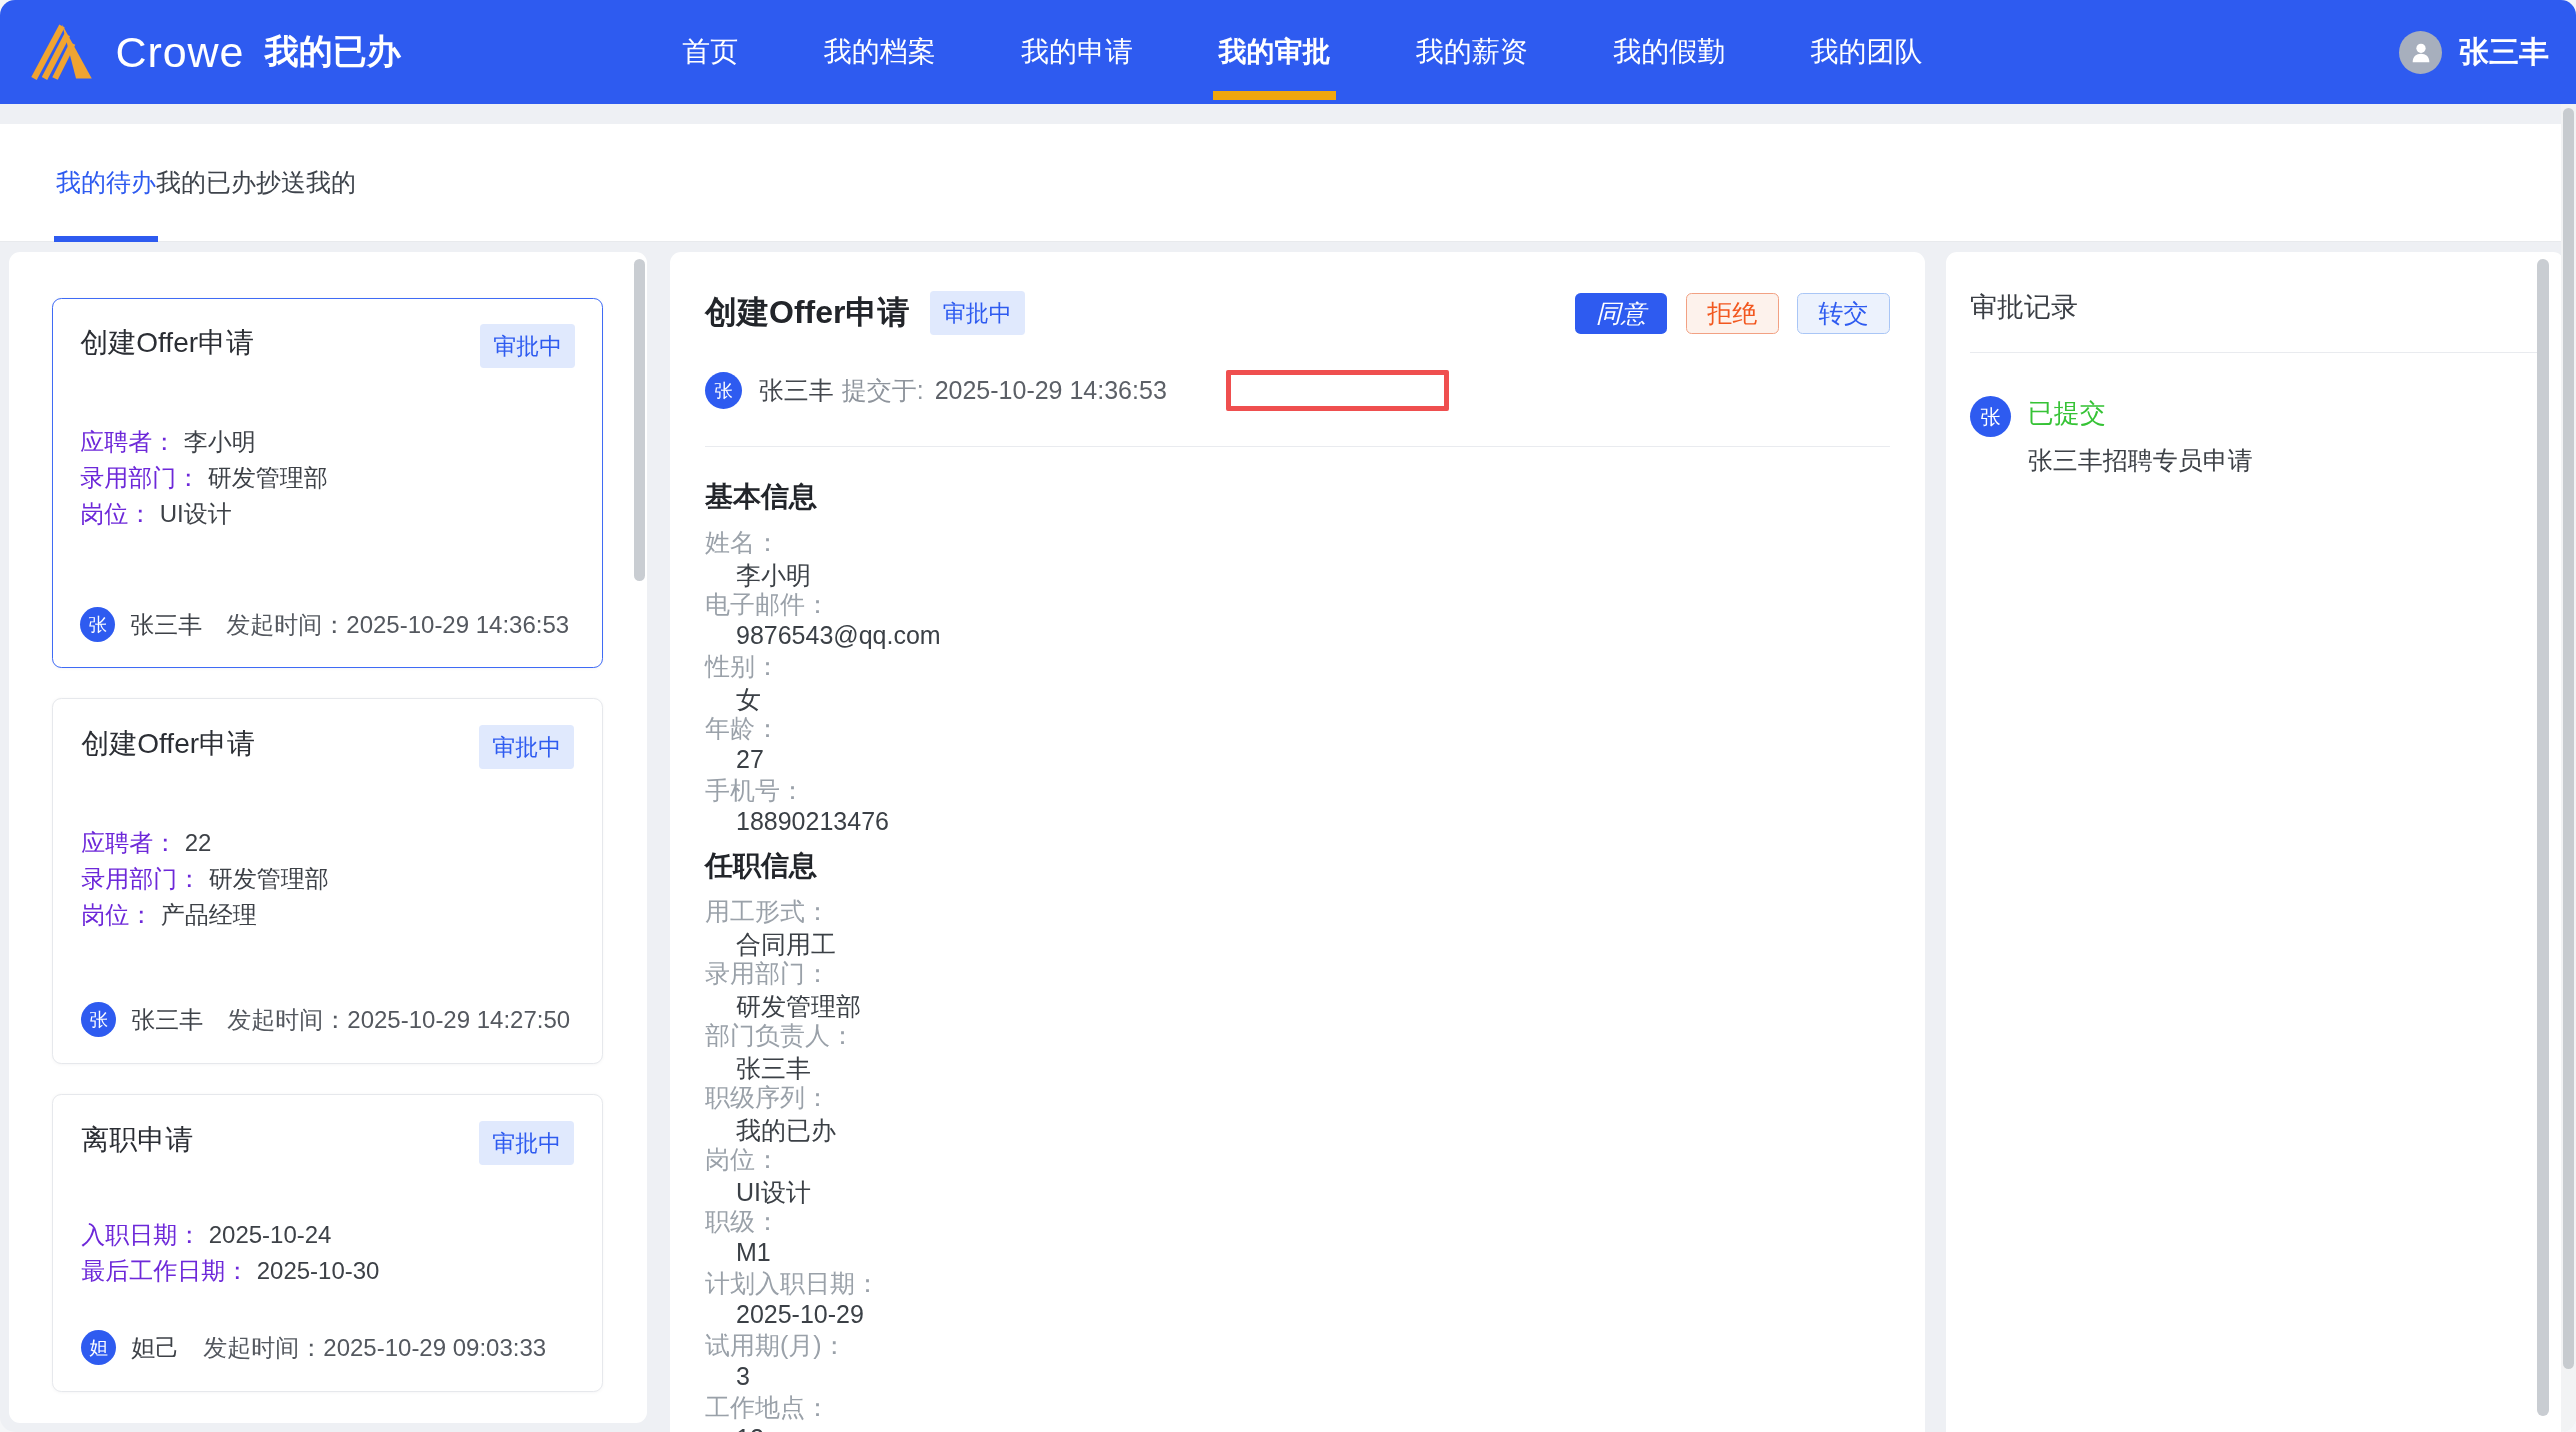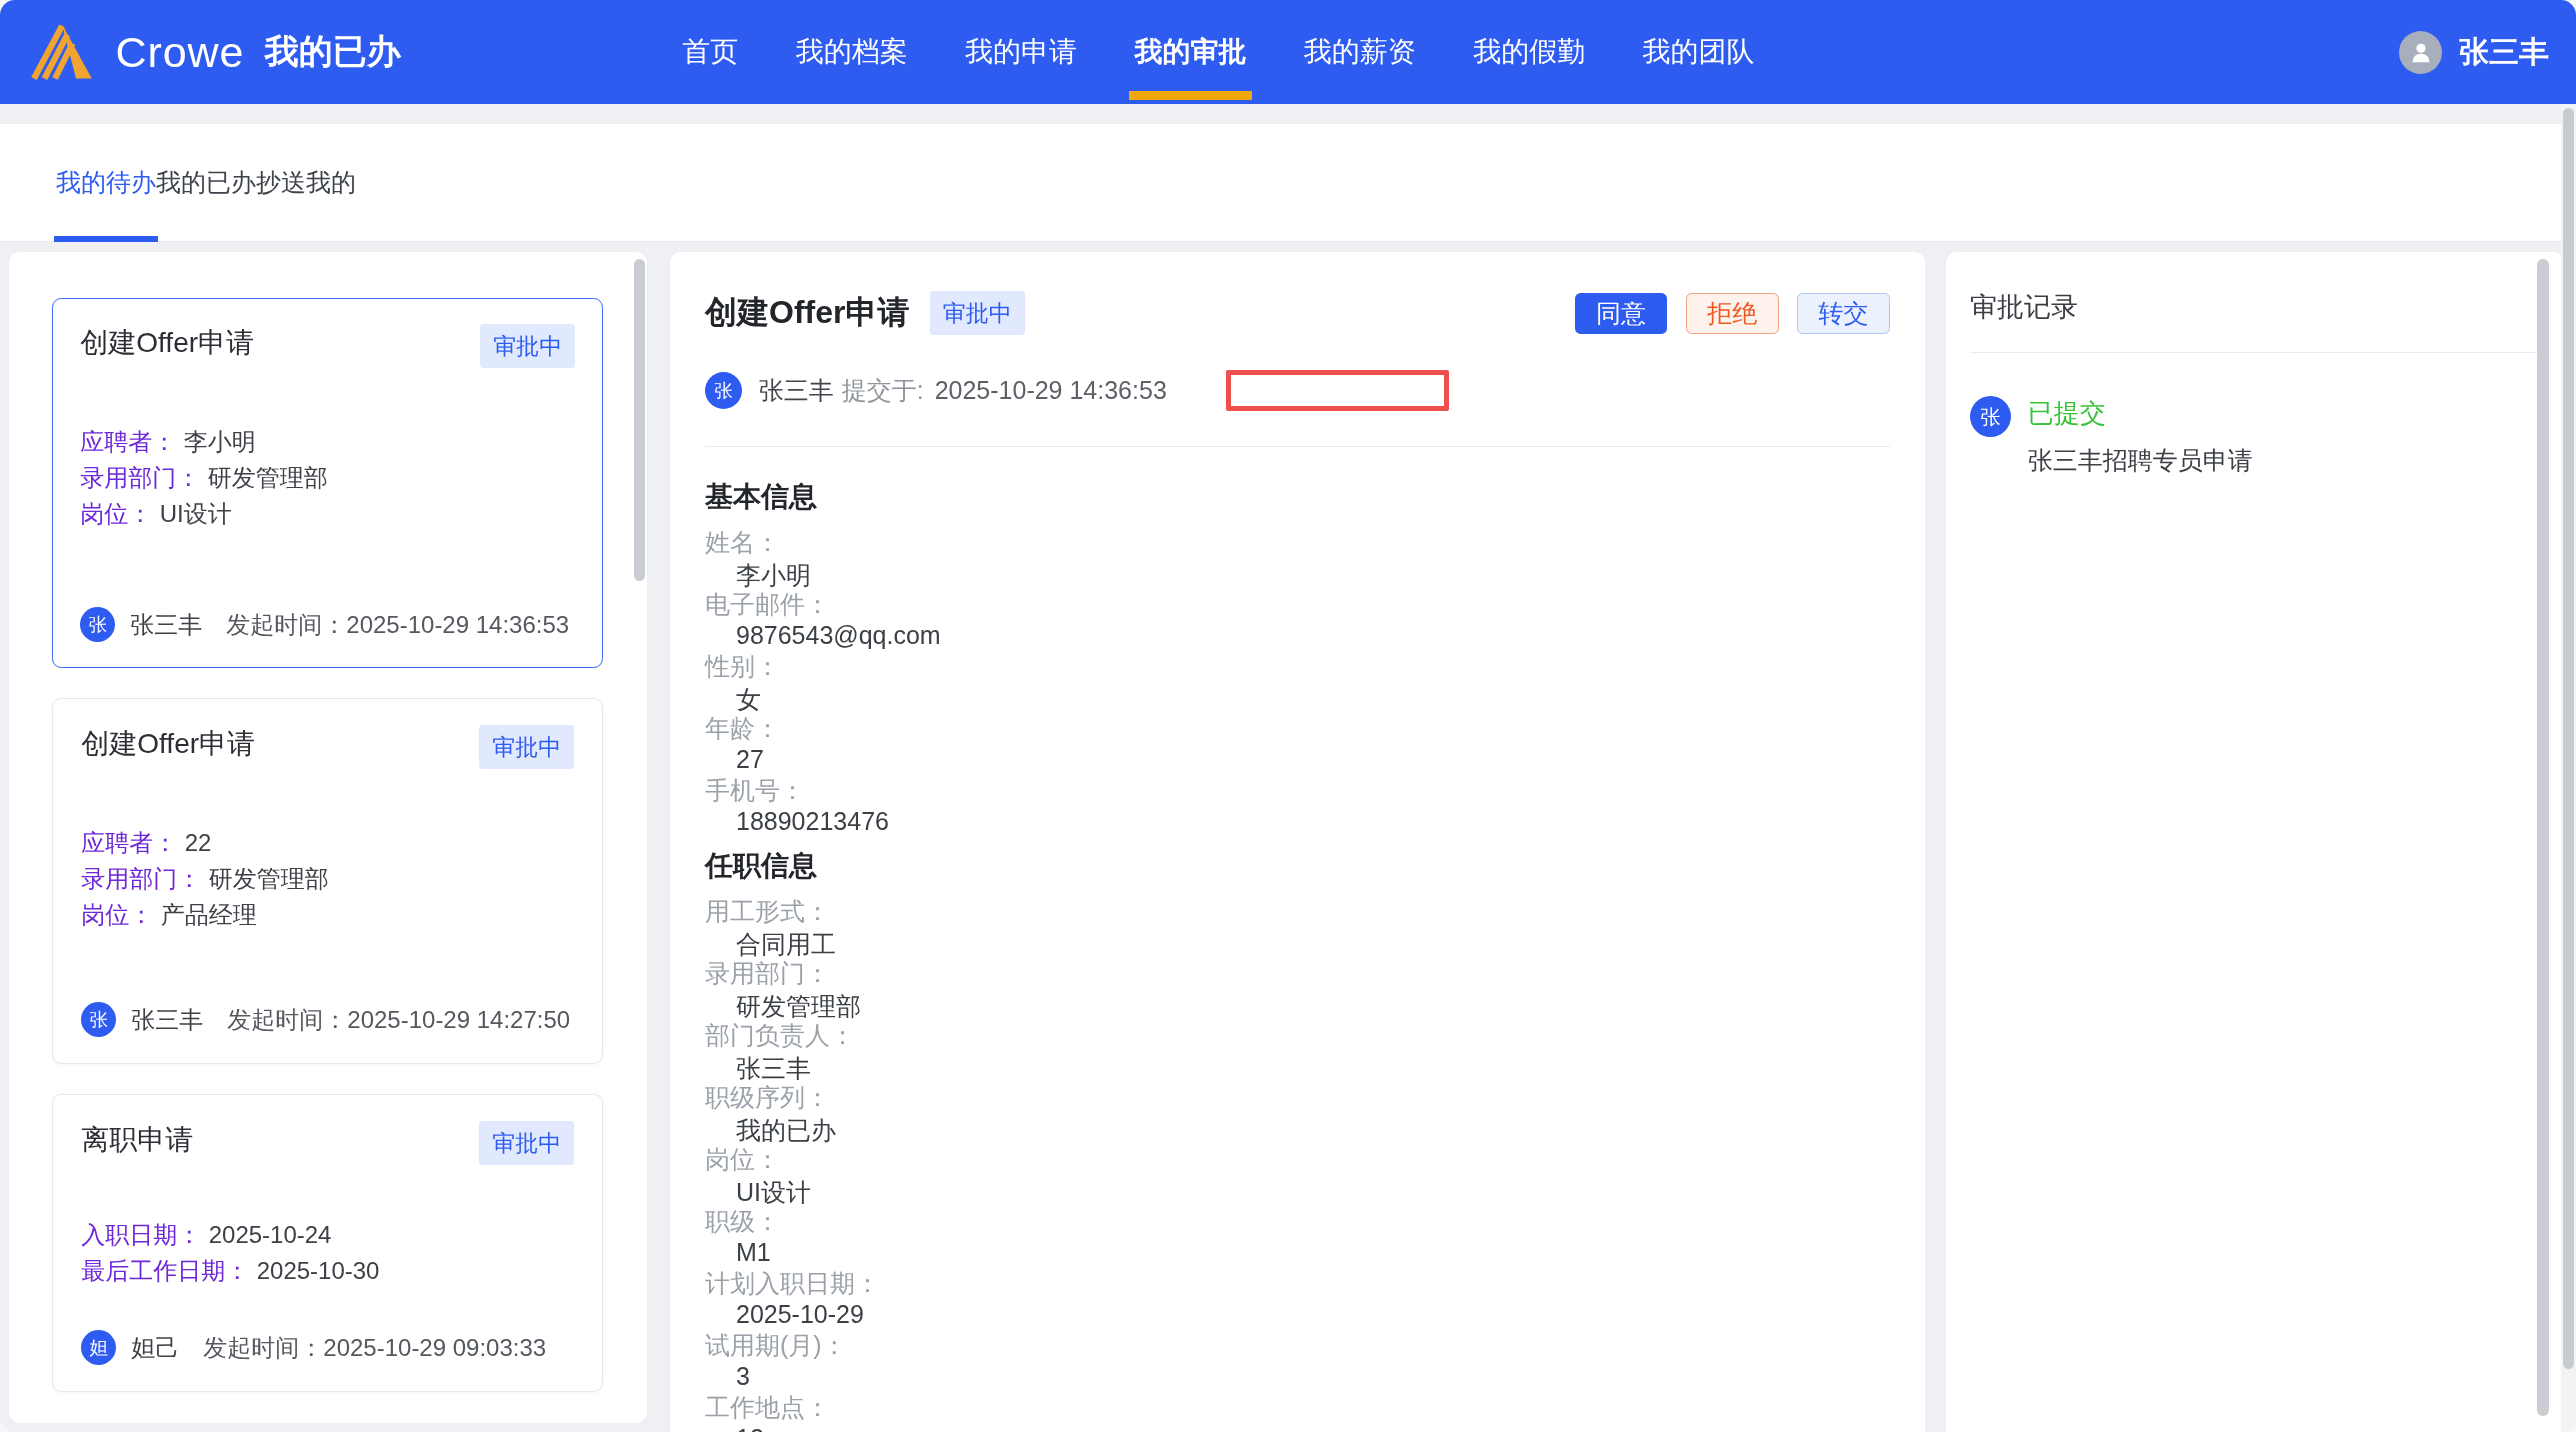--- a/index.html
+++ b/index.html
@@ -4,21 +4,21 @@
 <style>
   html,body{margin:0;padding:0;background:#f5f6f8;}
   .page{position:relative;width:2576px;height:1432px;background:#eef0f4;border-radius:15px;overflow:hidden;
         font-family:"Liberation Sans","DejaVu Sans",sans-serif;-webkit-font-smoothing:antialiased;}
 
   
   .header{position:absolute;top:0;left:0;right:0;height:104px;background:#2e5bf0;display:flex;align-items:center;padding:0 27px;box-sizing:border-box;}
   .logo{display:flex;align-items:center;}
   .brand{color:#fff;font-size:43px;font-weight:400;margin-left:18.5px;letter-spacing:0.9px;}
   .app-title{color:#fff;font-size:34px;font-weight:700;margin-left:20.4px;}
-  .nav{display:flex;align-items:flex-start;gap:50px;margin-left:278px;height:104px;}
+  .nav{display:flex;align-items:flex-start;gap:78px;margin-left:278px;height:104px;}
   .nav-item{position:relative;color:#fff;font-size:28px;height:104px;display:flex;align-items:center;cursor:pointer;padding:0 3.7px;}
   .nav-item.active{font-weight:700;}
   .nav-item.active::after{content:"";position:absolute;left:-1.9px;right:-1.9px;bottom:3.7px;height:9.3px;background:#f0a60d;}
   .user{margin-left:auto;display:flex;align-items:center;cursor:pointer;}
   .user-avatar{width:43px;height:43px;border-radius:50%;background:#a7afbd;display:flex;align-items:center;justify-content:center;}
   .user-name{color:#fff;font-size:30px;font-weight:700;margin-left:16.7px;}
 
   
   .tabbar{position:absolute;top:124px;left:0;right:0;height:118px;background:#fff;border-bottom:0.9px solid #e8eaed;
           display:flex;align-items:center;padding:0 56px;box-sizing:border-box;}
@@ -54,21 +54,21 @@
   .cf-name{font-size:24px;color:#3d4147;margin-left:15px;}
   .cf-time{font-size:24px;color:#54585f;margin-left:24px;}
 
   
   .detail-head{display:flex;align-items:center;height:48px;}
   .detail-title{font-size:32px;font-weight:600;color:#22252a;}
   .detail-badge{margin-left:20.4px;}
   .actions{margin-left:auto;display:flex;gap:18.5px;}
   .btn{height:41px;padding:0 20.4px;border-radius:5.6px;font-size:25px;display:flex;align-items:center;justify-content:center;
        cursor:pointer;border:0.9px solid transparent;box-sizing:border-box;font-family:inherit;}
-  .btn-primary{background:#2e5bf0;color:#fff;}
+  .btn-primary{background:#2e5bf0;color:#fff;font-style:italic;}
   .btn-danger{background:#fdf2ec;border-color:#f2a183;color:#f2571f;}
   .btn-secondary{background:#ecf2fd;border-color:#a9c6f6;color:#2e5bf0;}
   .submitter{margin-top:30px;display:flex;align-items:center;height:46px;}
   .sub-name{font-size:25px;color:#43474d;margin-left:16.7px;}
   .sub-label{font-size:25px;color:#8e949c;margin-left:8px;}
   .sub-time{font-size:25px;color:#5c6067;margin-left:11px;}
   .red-box{margin-left:59px;width:213px;height:31px;border:5.6px solid #ef4f4f;border-radius:1.9px;background:#fff;}
   .divider{border:none;border-top:0.9px solid #e9ebef;margin:33px 0 0 0;}
   .sec-head{margin-top:20.4px;height:59px;display:flex;align-items:center;font-size:28px;font-weight:700;color:#22252a;}
   .sec-head.second{margin-top:0;}

